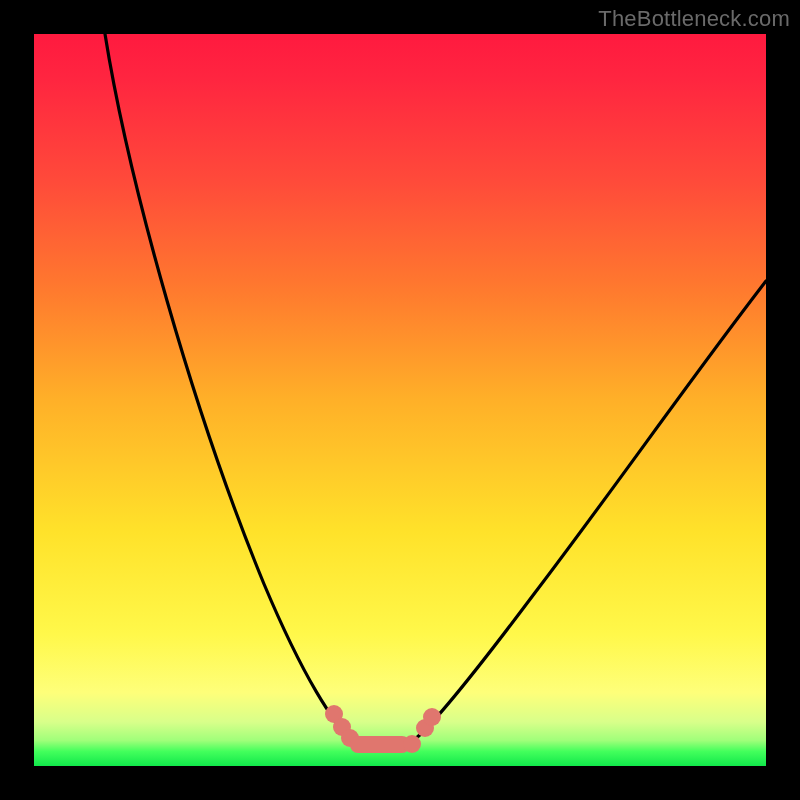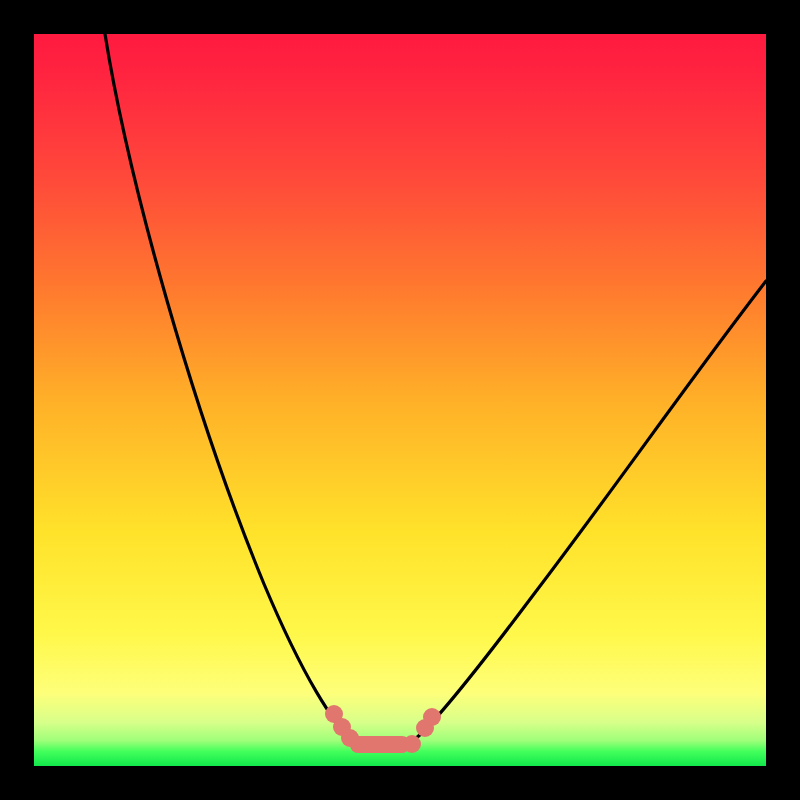--- a/index.html
+++ b/index.html
@@ -58,20 +58,21 @@
     width: 732px;
     height: 732px;
     overflow: visible;
   }
 </style>
 </head>
 <body>
 
 <div class="frame">
 
+  <div class="watermark">TheBottleneck.com</div>
 
   <div class="plot-area">
 
     <svg class="curve" viewBox="0 0 732 732">
 
       <path d="M 71 0
                C 95 150, 160 380, 230 550
                C 270 645, 300 690, 318 706" fill="none" stroke="#000" stroke-width="3.2" stroke-linecap="round"></path>
 
       <path d="M 380 706

